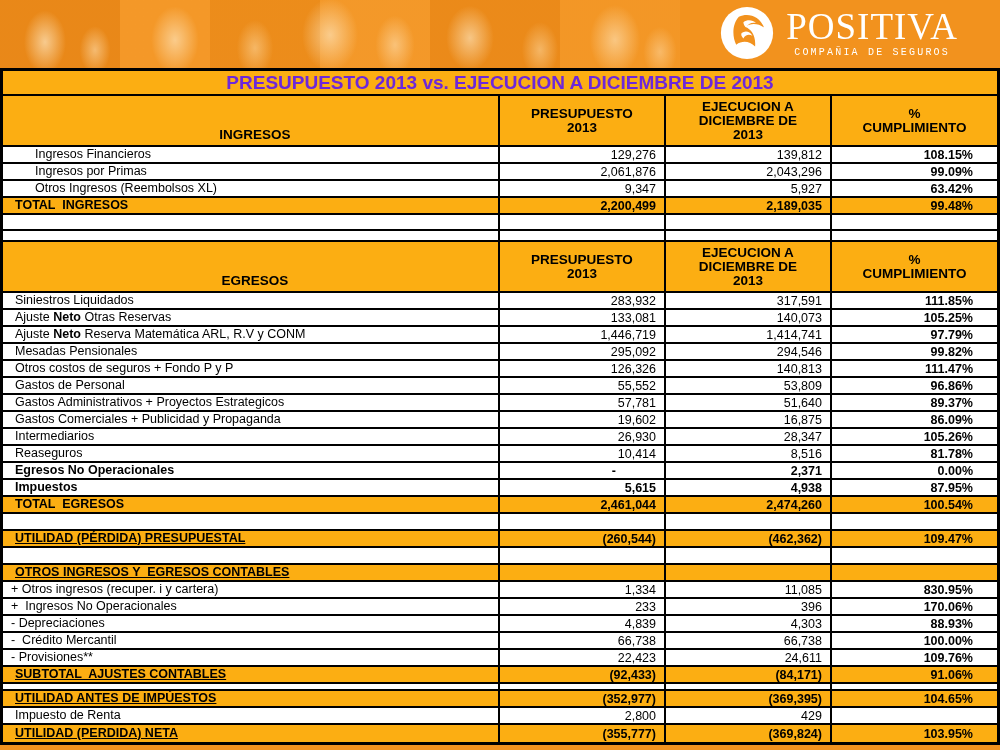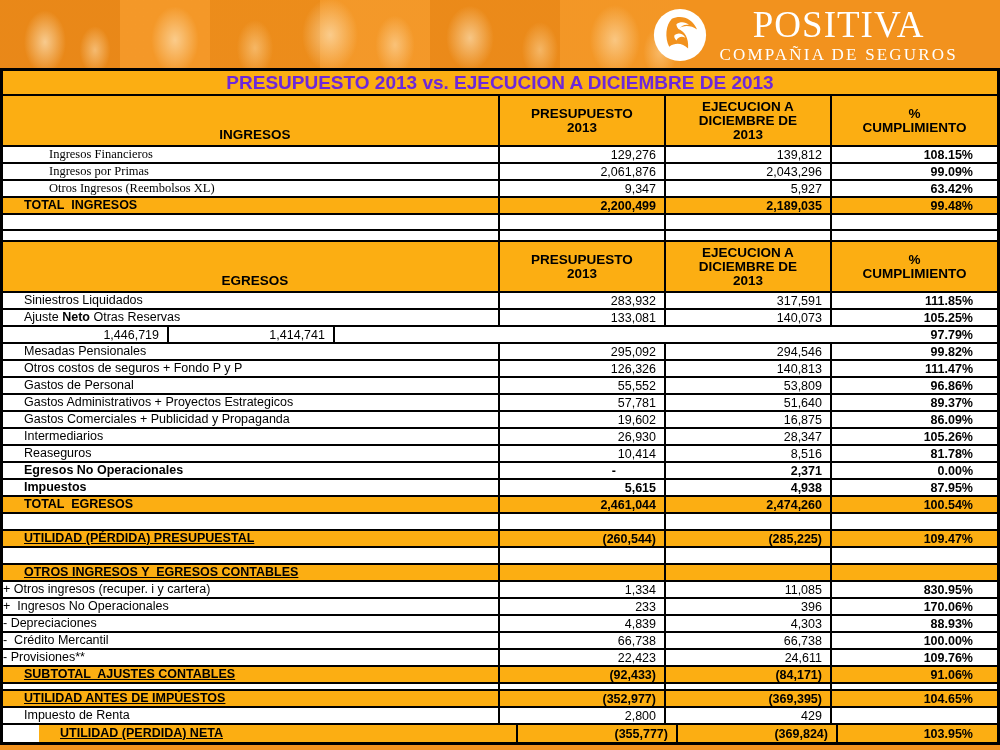--- a/index.html
+++ b/index.html
@@ -26,41 +26,41 @@
       radial-gradient(ellipse 36px 50px at 615px 40px, rgba(255,238,205,.55), rgba(255,238,205,0) 70%),
       radial-gradient(ellipse 24px 36px at 660px 52px, rgba(255,228,185,.45), rgba(255,228,185,0) 70%),
       linear-gradient(90deg, rgba(210,110,10,.28) 0 120px, rgba(250,170,70,.25) 120px 210px,
         rgba(215,120,15,.22) 210px 320px, rgba(250,175,80,.22) 320px 430px,
         rgba(210,110,10,.22) 430px 560px, rgba(248,170,70,.2) 560px 680px, rgba(242,146,30,0) 680px);
   }
   .logo{position:absolute;top:6px;right:42px;display:flex;align-items:center;gap:12px;}
   .logo-mark{width:54px;height:54px;flex:0 0 54px;}
   .logo-text{display:flex;flex-direction:column;align-items:center;line-height:1;}
   .logo-name{font-family:"Liberation Serif",serif;font-size:37px;color:#fff;letter-spacing:1px;font-weight:400;}
-  .logo-sub{font-family:Liberation Serif, serif;font-size:17px;color:#fff;letter-spacing:2.2px;margin-top:3px;}
+  .logo-sub{font-family:Liberation Mono, monospace;font-size:10px;color:#fff;letter-spacing:2.2px;margin-top:3px;}
 
   
   .tablewrap{border:3px solid #000;border-top-width:3px;flex:0 0 auto;background:#fff;}
   .title-row{height:25px;box-sizing:border-box;background:var(--gold);border-bottom:2px solid #000;
     display:flex;align-items:center;justify-content:center;font-weight:bold;font-size:19px;color:#6d28d9;}
   .tr{display:flex;border-bottom:2px solid #000;background:#fff;box-sizing:border-box;font-size:12.5px;}
-  #rows .tr:last-child{border-bottom:none;margin-left:36px;}
+  #rows .tr:last-child{border-bottom:none;}
   .r-colheader{height:51px;background:var(--gold);}
   .r-data{height:17px;}
   .r-total,.r-sectionbar{height:17px;background:var(--gold);font-weight:bold;}
   .sp16{height:16px;} .sp11{height:11px;} .sp17{height:17px;} .sp7{height:7px;}
   .c{box-sizing:border-box;display:flex;align-items:center;overflow:hidden;}
-  .c1{width:50%;border-right:2px solid #000;padding-left:21px;}
+  .c1{width:50%;border-right:2px solid #000;padding-left:12px;}
   .c2,.c3{width:16.7%;border-right:2px solid #000;justify-content:flex-end;padding-right:8px;}
   .c4{flex:1;justify-content:flex-end;padding-right:24px;font-weight:bold;}
   .hlabel{align-items:flex-end;justify-content:center;font-weight:bold;font-size:13.5px;padding-bottom:3px;padding-left:9px;}
   .hcol{white-space:pre-line;text-align:center;justify-content:center;font-weight:bold;font-size:13.5px;line-height:14px;padding-right:0;}
   .labtext{white-space:pre-wrap;line-height:13px;}
-  .ind-lg{padding-left:46px;font-family:Liberation Serif, serif;}
-  .ind-sm{padding-left:0;}
+  .ind-lg{padding-left:32px;}
+  .ind-sm{padding-left:8px;}
   .b{font-weight:bold;}
   .u .labtext{text-decoration:underline;}
   .dash{padding-right:48px;}
 
   .bottom-strip{flex:1;background:var(--orange);}
 </style>
 </head>
 <body>
 
 <div class="page">
@@ -162,20 +162,23 @@
         </div>
         <div class="tr r-data">
           <div class="c c1 lab">
             <span class="labtext"><span>Ajuste </span><span class="b">Neto</span><span> Otras Reservas</span></span>
           </div>
           <div class="c c2 num">133,081</div>
           <div class="c c3 num">140,073</div>
           <div class="c c4 pct">105.25%</div>
         </div>
         <div class="tr r-data">
+          <div class="c c1 lab">
+            <span class="labtext"><span>Ajuste </span><span class="b">Neto</span><span> Reserva Matemática ARL, R.V y CONM</span></span>
+          </div>
           <div class="c c2 num">1,446,719</div>
           <div class="c c3 num">1,414,741</div>
           <div class="c c4 pct">97.79%</div>
         </div>
         <div class="tr r-data">
           <div class="c c1 lab">
             <span class="labtext">Mesadas Pensionales</span>
           </div>
           <div class="c c2 num">295,092</div>
           <div class="c c3 num">294,546</div>
@@ -259,21 +262,21 @@
           </div>
           <div class="c c2 num"></div>
           <div class="c c3 num"></div>
           <div class="c c4 pct"></div>
         </div>
         <div class="tr r-total">
           <div class="c c1 lab u">
             <span class="labtext">UTILIDAD (PÉRDIDA) PRESUPUESTAL</span>
           </div>
           <div class="c c2 num">(260,544)</div>
-          <div class="c c3 num">(285,225)</div>
+          <div class="c c3 num">(462,362)</div>
           <div class="c c4 pct">109.47%</div>
         </div>
         <div class="tr r-spacer sp17">
           <div class="c c1 lab">
             <span class="labtext"></span>
           </div>
           <div class="c c2 num"></div>
           <div class="c c3 num"></div>
           <div class="c c4 pct"></div>
         </div>

